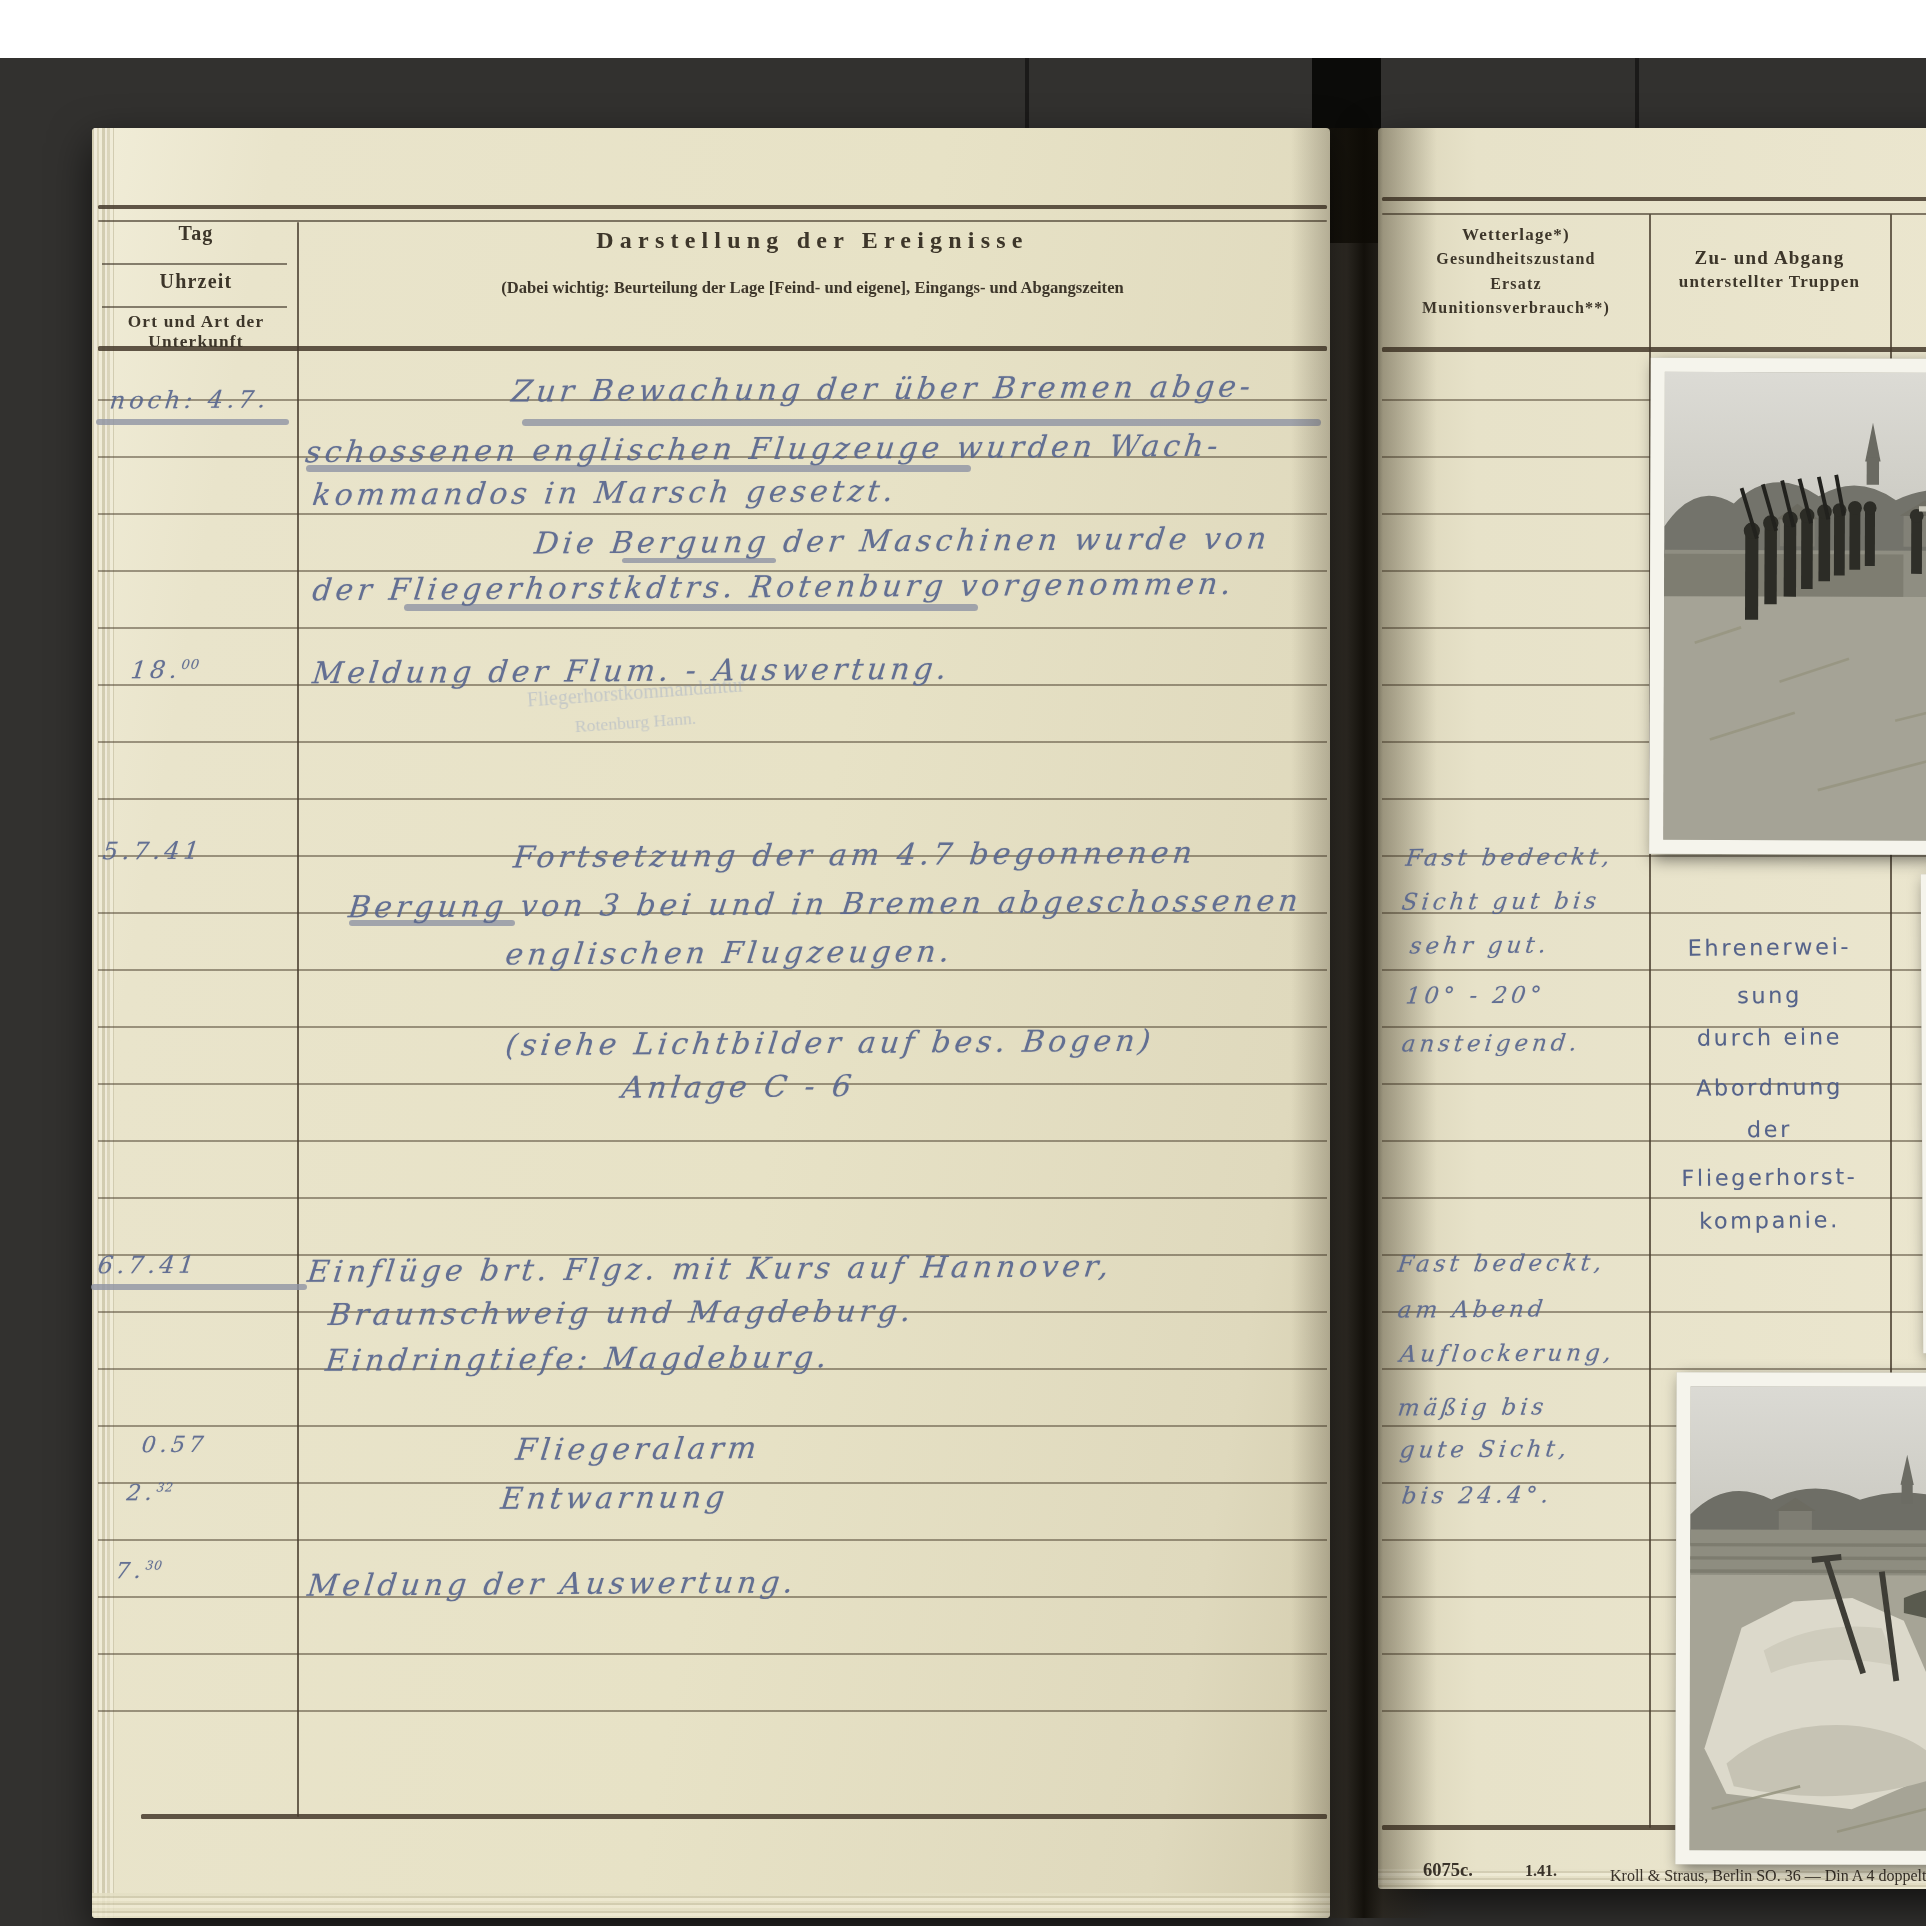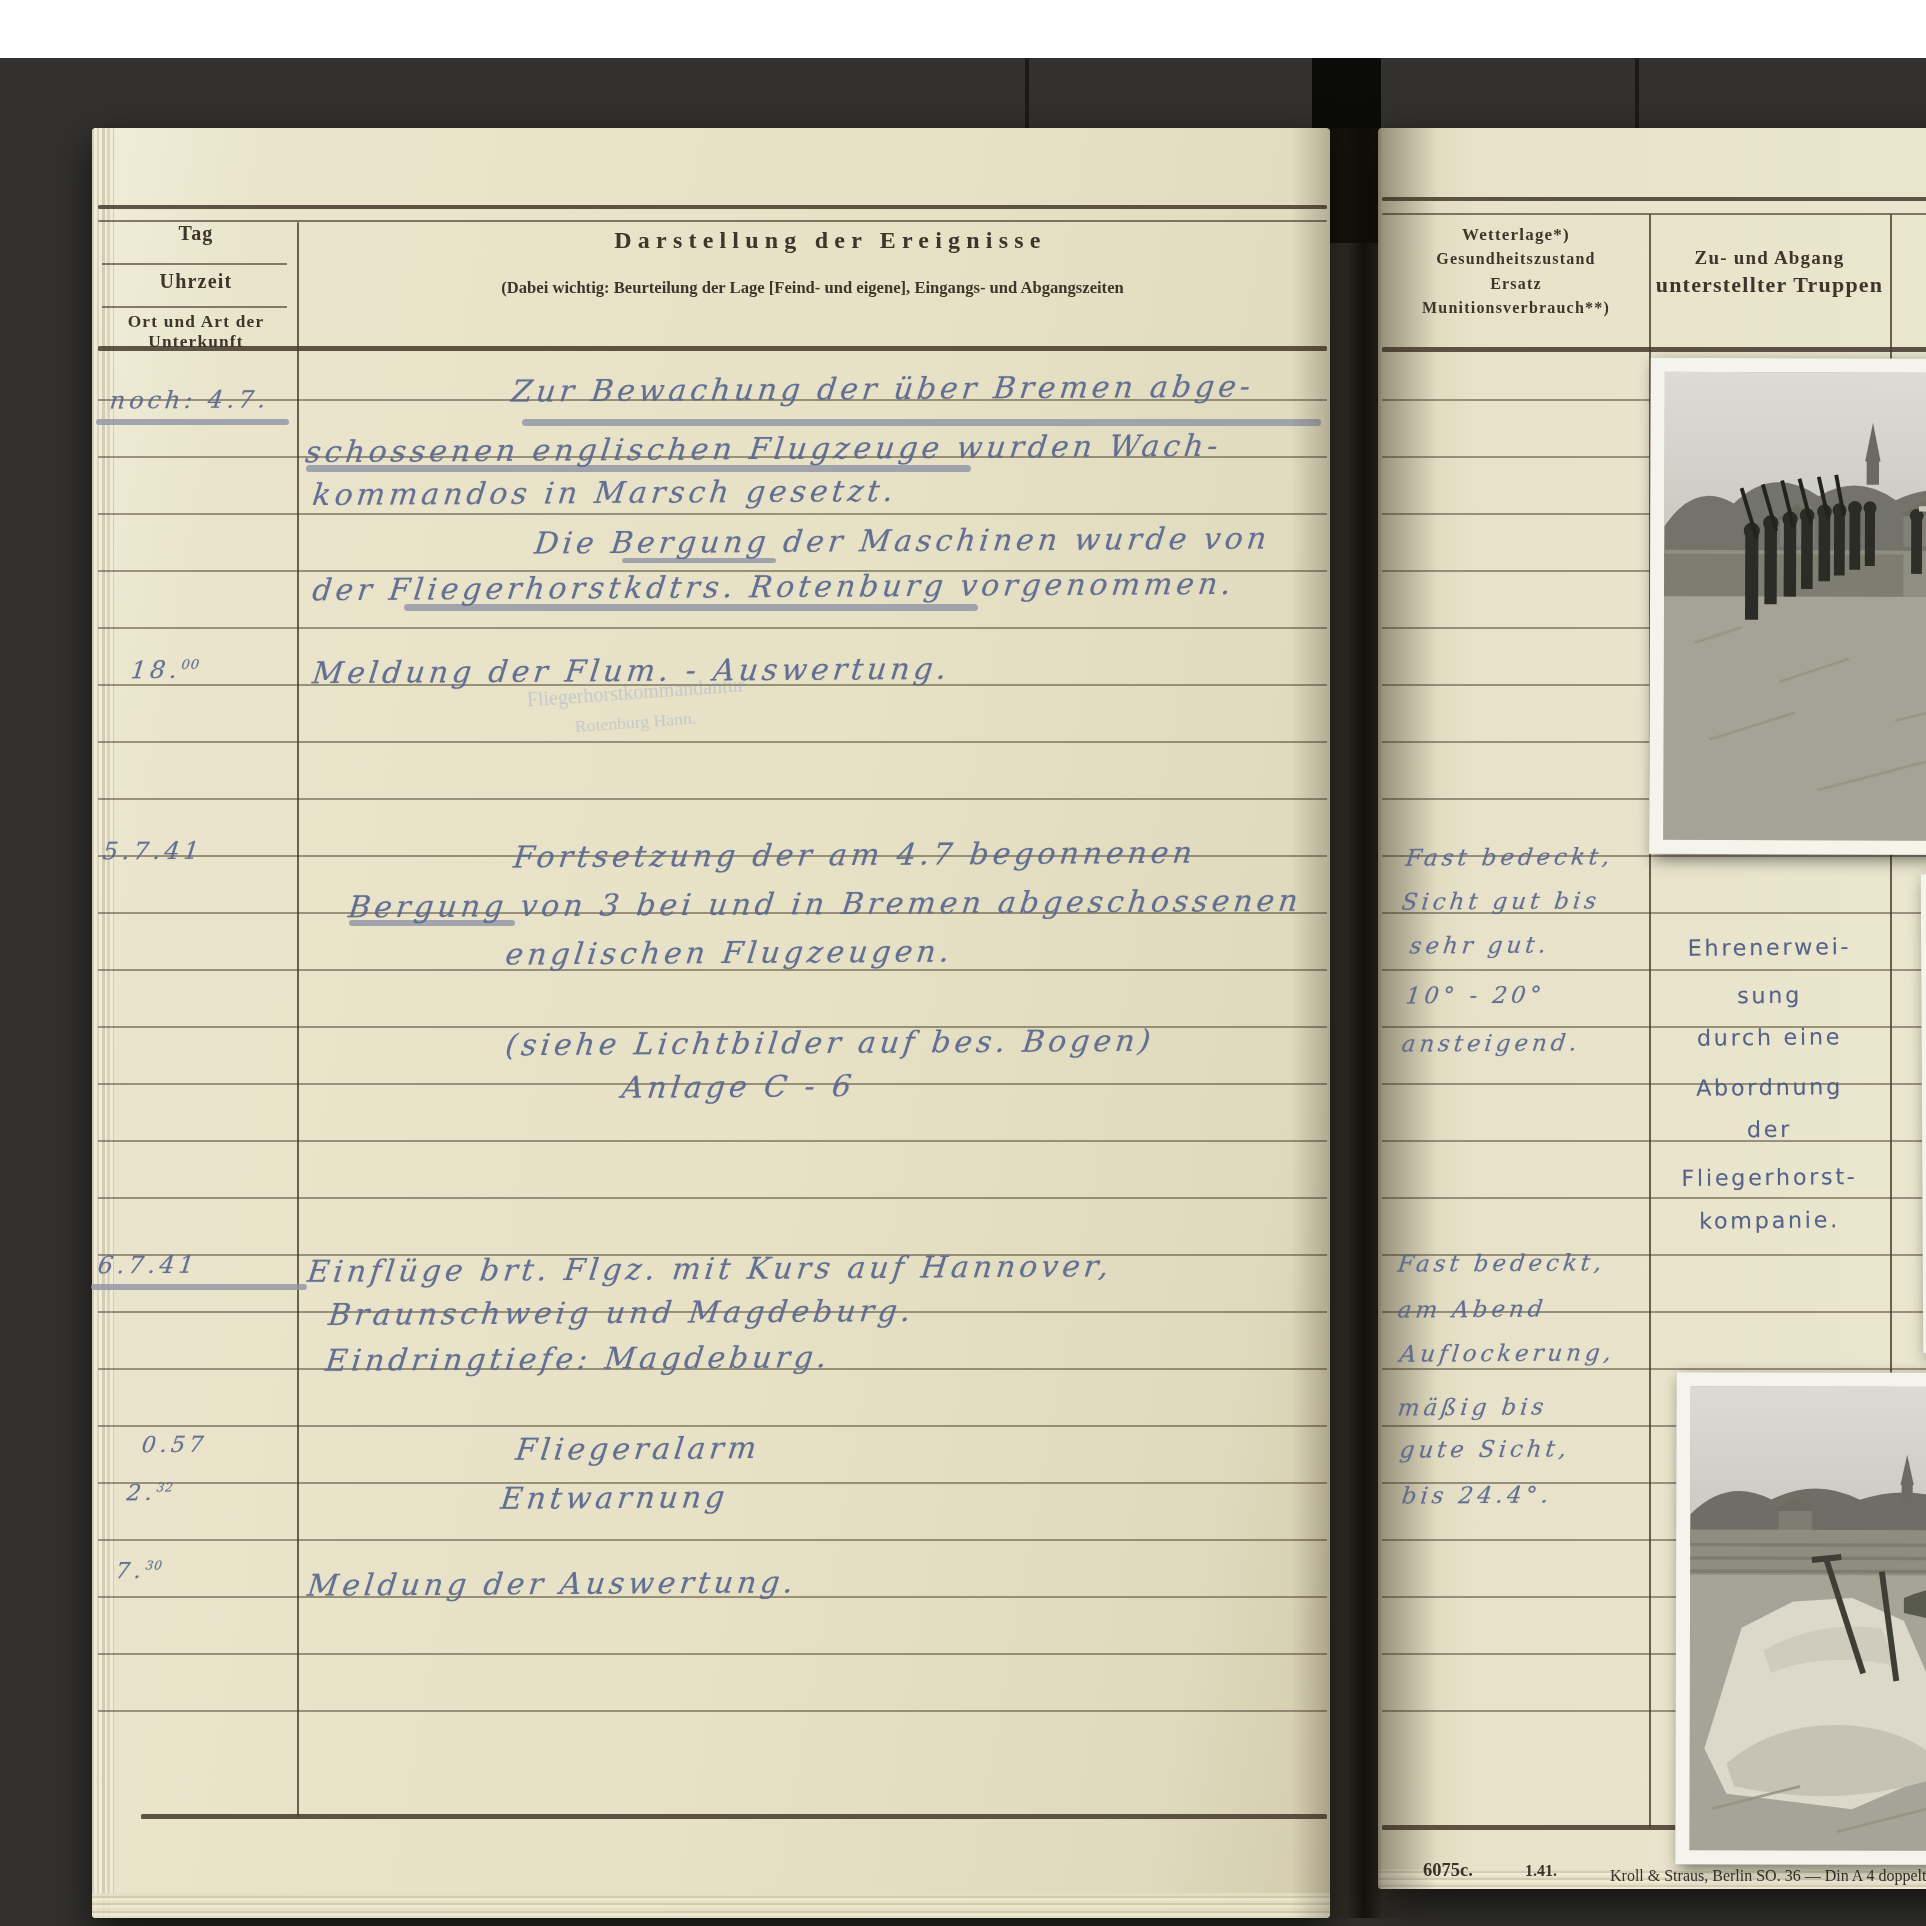--- a/index.html
+++ b/index.html
@@ -91,29 +91,29 @@
   <div class="abs rule" style="left:1382px;top:347px;width:1217px;height:4.6px;"></div>
   <div class="abs faint-rules" style="left:1382px;top:344px;width:1217px;height:1418px;"></div>
   <div class="abs rule" style="left:1382px;top:1825px;width:1217px;height:4.6px;"></div>
 
   <div class="abs print ctr hdr" style="left:96px;top:222px;width:200px;font-size:20px;">Tag</div>
   <div class="abs colsep" style="left:102px;top:263px;width:185px;height:1.5px;"></div>
   <div class="abs print ctr hdr" style="left:96px;top:270px;width:200px;font-size:20px;">Uhrzeit</div>
   <div class="abs colsep" style="left:102px;top:306px;width:185px;height:1.5px;"></div>
   <div class="abs print ctr hdr" style="left:92px;top:312px;width:208px;font-size:17.3px;">Ort und Art der</div>
   <div class="abs print ctr hdr" style="left:92px;top:332px;width:208px;font-size:17.3px;">Unterkunft</div>
-  <div class="abs print ctr title" style="left:300px;top:227px;width:1025px;font-size:24px;padding-left:18px;">Darstellung der Ereignisse</div>
+  <div class="abs print ctr title" style="left:300px;top:227px;width:1025px;font-size:24px;">Darstellung der Ereignisse</div>
   <div class="abs print ctr" style="left:300px;top:278px;width:1025px;font-size:16.6px;font-weight:bold;">(Dabei wichtig: Beurteilung der Lage [Feind- und eigene], Eingangs- und Abgangszeiten</div>
 
   <div class="abs print ctr hdr" style="left:1385px;top:225px;width:262px;font-size:17px;">Wetterlage*)</div>
   <div class="abs print ctr hdr" style="left:1385px;top:250px;width:262px;font-size:16px;">Gesundheitszustand</div>
   <div class="abs print ctr hdr" style="left:1385px;top:275px;width:262px;font-size:16px;">Ersatz</div>
   <div class="abs print ctr hdr" style="left:1379px;top:299px;width:274px;font-size:16px;">Munitionsverbrauch**)</div>
   <div class="abs print ctr hdr" style="left:1651px;top:247px;width:237px;font-size:19px;">Zu- und Abgang</div>
-  <div class="abs print ctr hdr" style="left:1651px;top:272px;width:237px;font-size:22px;">unterstellter Truppen</div>
+  <div class="abs print ctr hdr" style="left:1651px;top:272px;width:237px;font-size:17px;">unterstellter Truppen</div>
   <div class="abs print ctr hdr" style="left:1891px;top:257px;width:362px;font-size:20px;letter-spacing:3.1px;">Erfahrungen***)</div>
 
   <div class="abs stamp" style="left:443px;top:681px;width:385px;font-size:20px;">Fliegerhorstkommandantur</div>
   <div class="abs stamp" style="left:443px;top:712px;width:385px;font-size:17.7px;">Rotenburg Hann.</div>
 
   <div class="abs hw" style="left:110px;top:386px;font-size:24px;">noch: 4.7.</div>
   <div class="abs hw" style="left:512px;top:371px;font-size:30px;">Zur Bewachung der über Bremen abge-</div>
   <div class="abs hw" style="left:306px;top:431px;font-size:30px;">schossenen englischen Flugzeuge wurden Wach-</div>
   <div class="abs hw" style="left:313px;top:475px;font-size:30px;">kommandos in Marsch gesetzt.</div>
   <div class="abs hw" style="left:535px;top:523px;font-size:30px;">Die Bergung der Maschinen wurde von</div>

